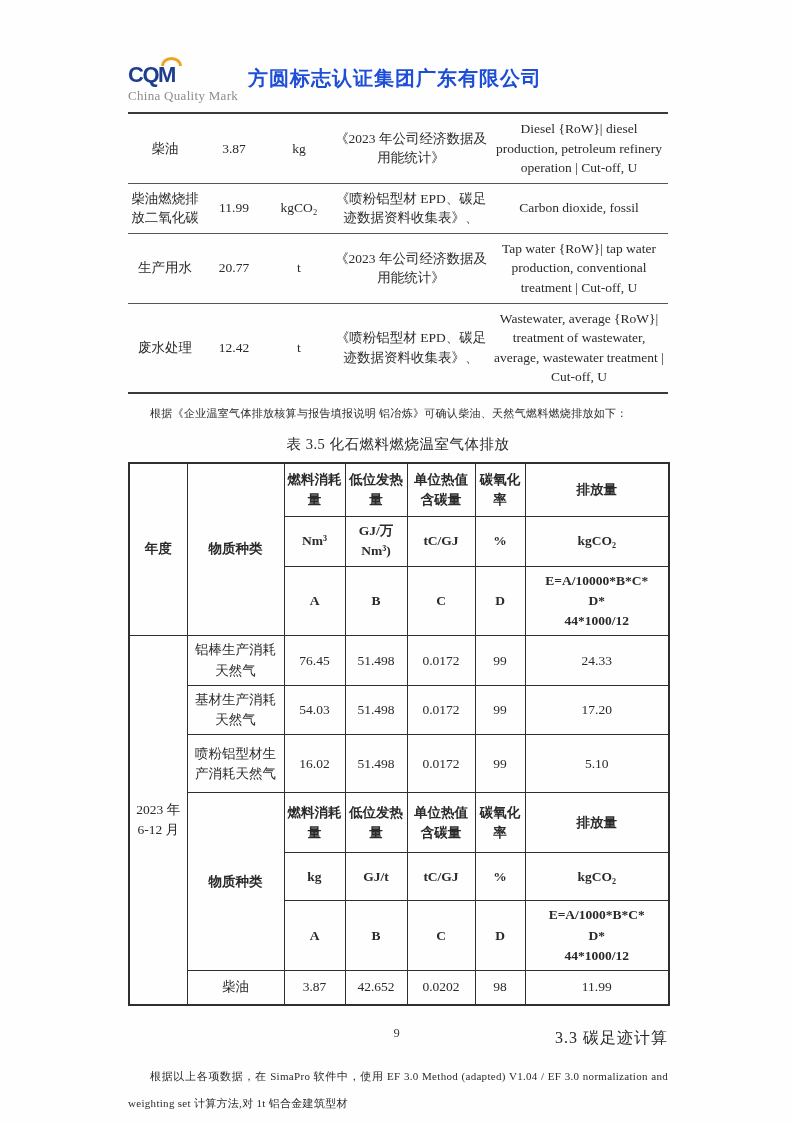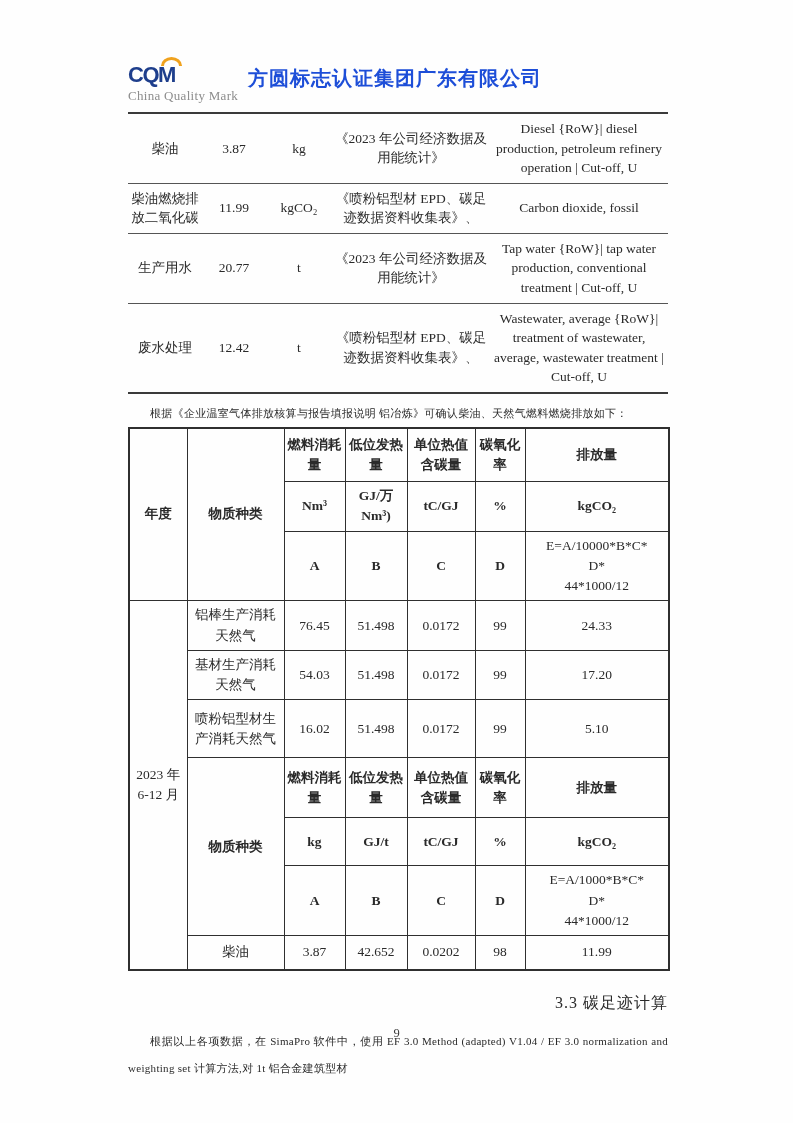--- a/index.html
+++ b/index.html
@@ -71,21 +71,21 @@
     border: 2px solid #2f2f2f;
     font-size: 13.5px;
   }
   .ghg-table td, .ghg-table th {
     border: 1px solid #2f2f2f;
     text-align: center; vertical-align: middle;
     padding: 4px 3px; line-height: 1.5;
     font-weight: normal;
   }
   .ghg-table .hd { font-weight: bold; }
-  .ghg-table .formula { font-weight: normal; }
+  .ghg-table .formula { font-weight: bold; }
   .ghg-table .formula span { display: block; }
   .g-c1 { width: 58px; } .g-c2 { width: 97px; } .g-c3 { width: 61px; }
   .g-c4 { width: 62px; } .g-c5 { width: 68px; } .g-c6 { width: 50px; }
   .g-c7 { width: 144px; }
   .row-h1 td { height: 54px; }
   .row-h2 td { height: 48px; }
   .row-h3 td { height: 50px; }
   .row-d td { height: 44px; }
   .row-d-tall td { height: 58px; }
   .row-mid td { height: 60px; }
@@ -152,20 +152,21 @@
           <td>12.42</td>
           <td>t</td>
           <td>《喷粉铝型材 EPD、碳足迹数据资料收集表》、</td>
           <td>Wastewater, average {RoW}| treatment of wastewater, average, wastewater treatment | Cut-off, U</td>
         </tr>
       </tbody>
     </table>
 
     <p class="para para-1">根据《企业温室气体排放核算与报告填报说明 铝冶炼》可确认柴油、天然气燃料燃烧排放如下：</p>
 
+    <div class="table-title">表 3.5 化石燃料燃烧温室气体排放</div>
 
     <table class="ghg-table">
       <colgroup>
           <col class="g-c1">
           <col class="g-c2">
           <col class="g-c3">
           <col class="g-c4">
           <col class="g-c5">
           <col class="g-c6">
           <col class="g-c7">

